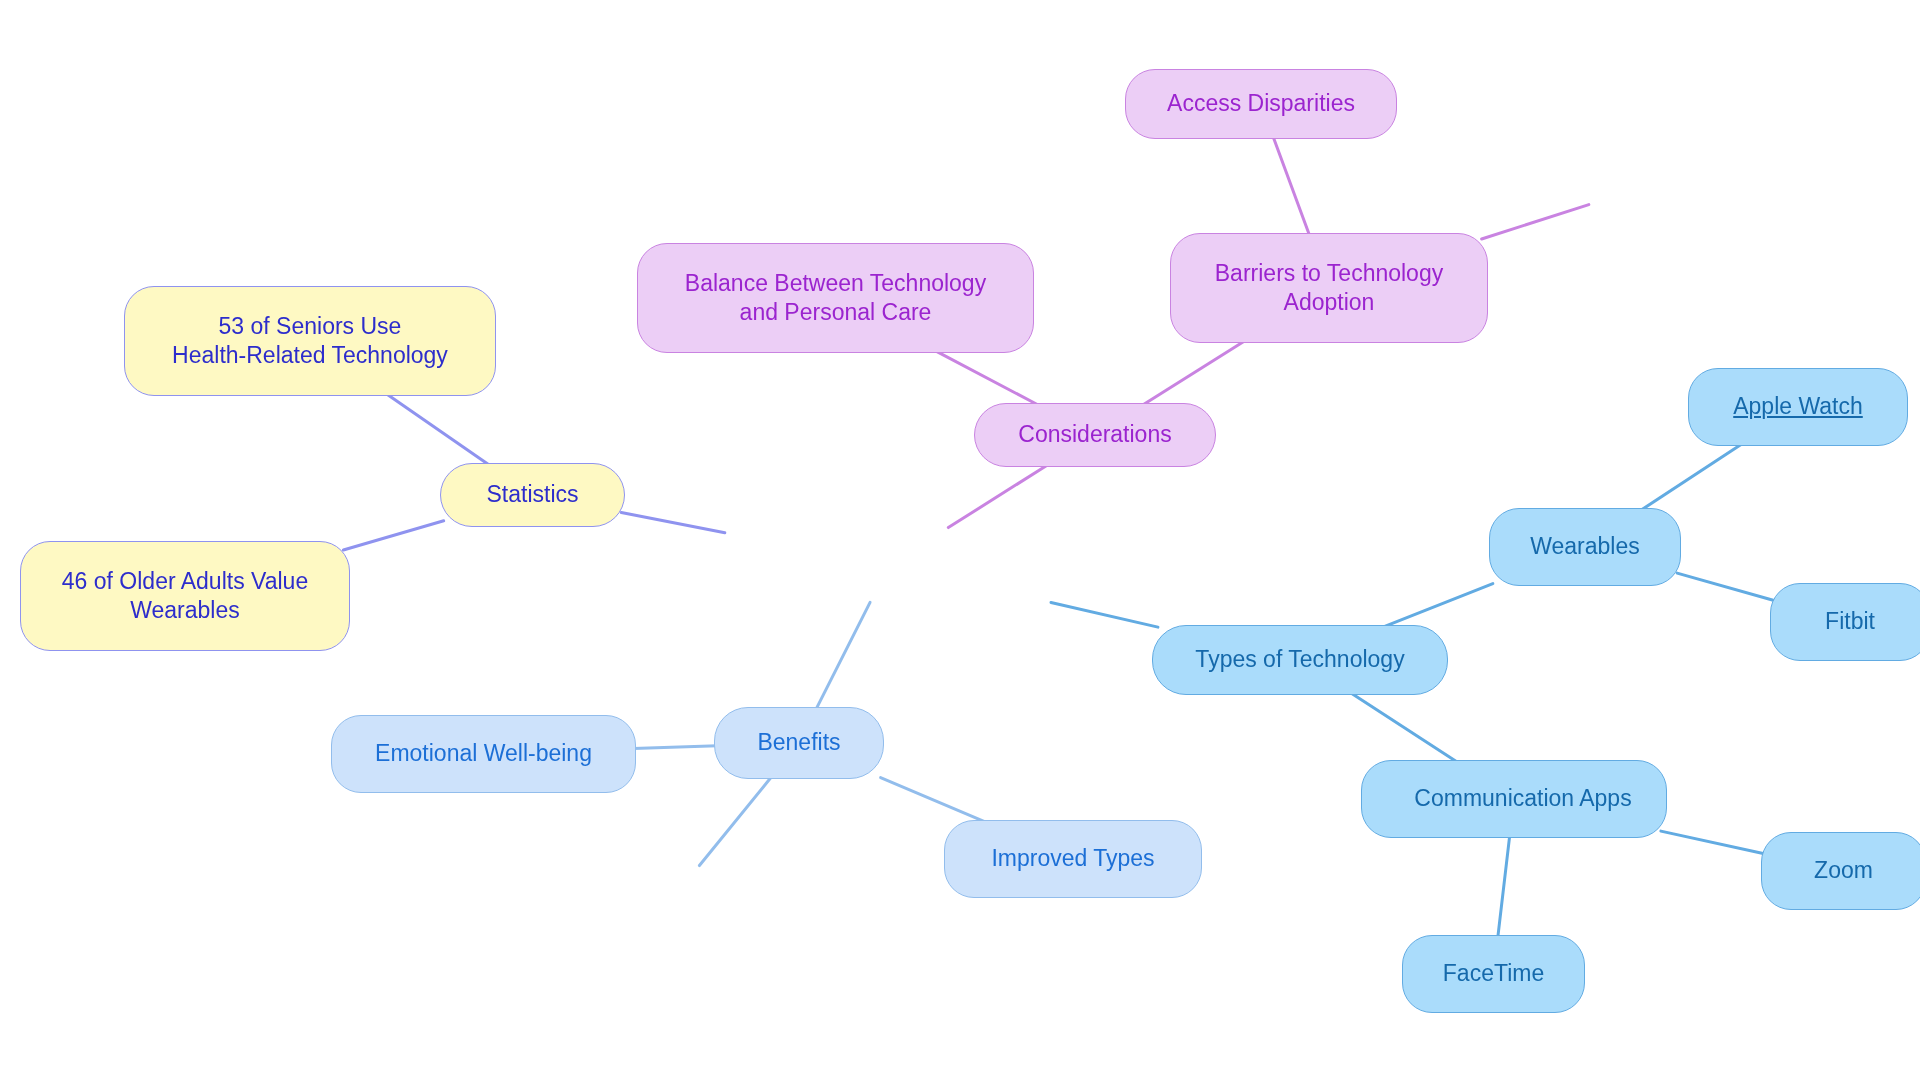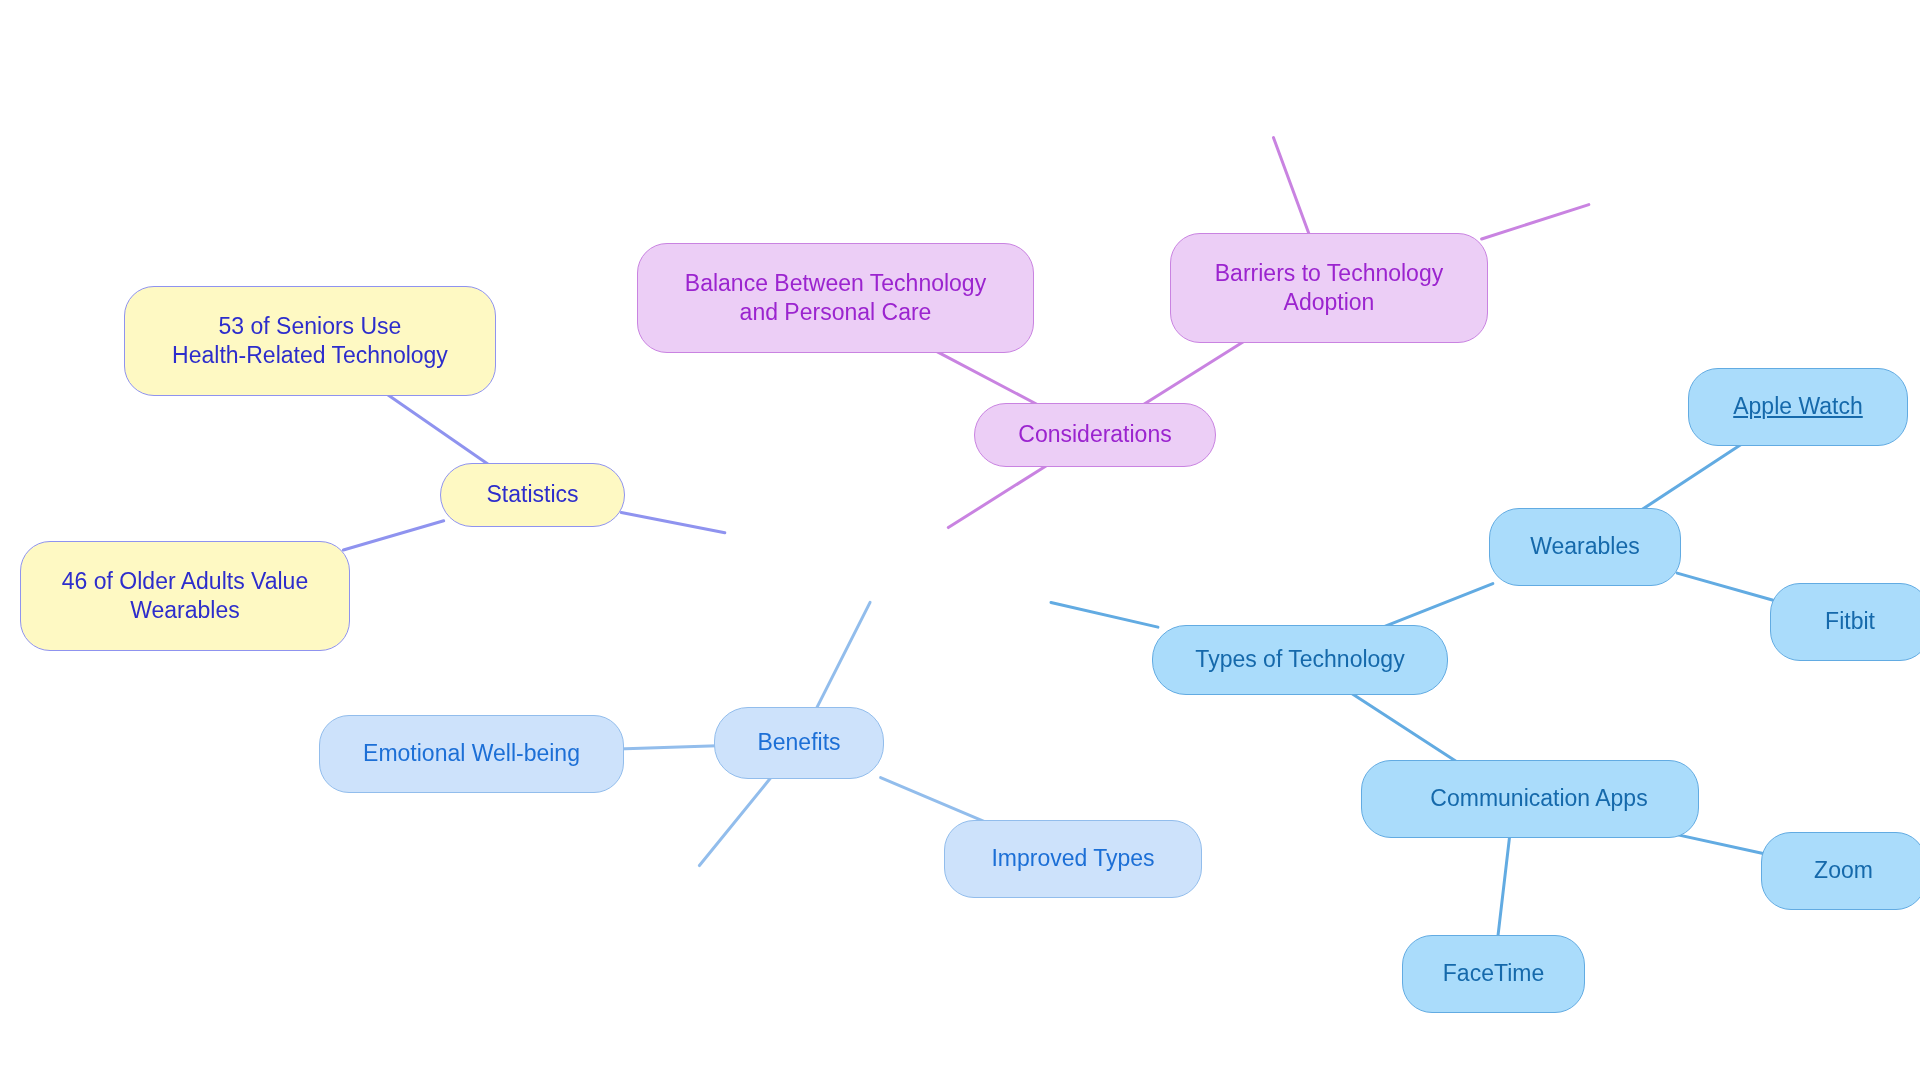--- a/index.html
+++ b/index.html
@@ -144,55 +144,58 @@
   <div class="node cons" style="left:637px; top:243px; width:397px; height:110px;">
     <span>Balance Between Technology
 and Personal Care</span>
   </div>
 
   <div class="node cons" style="left:1170px; top:233px; width:318px; height:110px;">
     <span>Barriers to Technology
 Adoption</span>
   </div>
 
+  <div class="node cons" style="left:1125px; top:69px; width:272px; height:70px;">
+    <span>Access Disparities</span>
+  </div>
 
 
   <div class="node tech hub" style="left:1152px; top:625px; width:296px; height:70px;">
     <span>Types of Technology</span>
   </div>
 
   <div class="node tech" style="left:1489px; top:508px; width:192px; height:78px;">
     <span>Wearables</span>
   </div>
 
   <div class="node tech" style="left:1688px; top:368px; width:220px; height:78px;text-decoration:underline;">
     <span>Apple Watch</span>
   </div>
 
   <div class="node tech" style="left:1770px; top:583px; width:160px; height:78px;">
     <span>Fitbit</span>
   </div>
 
-  <div class="node tech" style="left:1361px; top:760px; width:338px; height:78px;padding-left:32px;">
+  <div class="node tech" style="left:1361px; top:760px; width:306px; height:78px;padding-left:32px;">
     <span>Communication Apps</span>
   </div>
 
   <div class="node tech" style="left:1761px; top:832px; width:165px; height:78px;">
     <span>Zoom</span>
   </div>
 
   <div class="node tech" style="left:1402px; top:935px; width:183px; height:78px;">
     <span>FaceTime</span>
   </div>
 
   <div class="node ben hub" style="left:714px; top:707px; width:170px; height:72px;">
     <span>Benefits</span>
   </div>
 
-  <div class="node ben" style="left:319px; top:715px; width:305px; height:78px;">
+  <div class="node ben" style="left:331px; top:715px; width:305px; height:78px;">
     <span>Emotional Well-being</span>
   </div>
 
 
   <div class="node ben" style="left:944px; top:820px; width:258px; height:78px;">
     <span>Improved Types</span>
   </div>
 
 </div>
 

